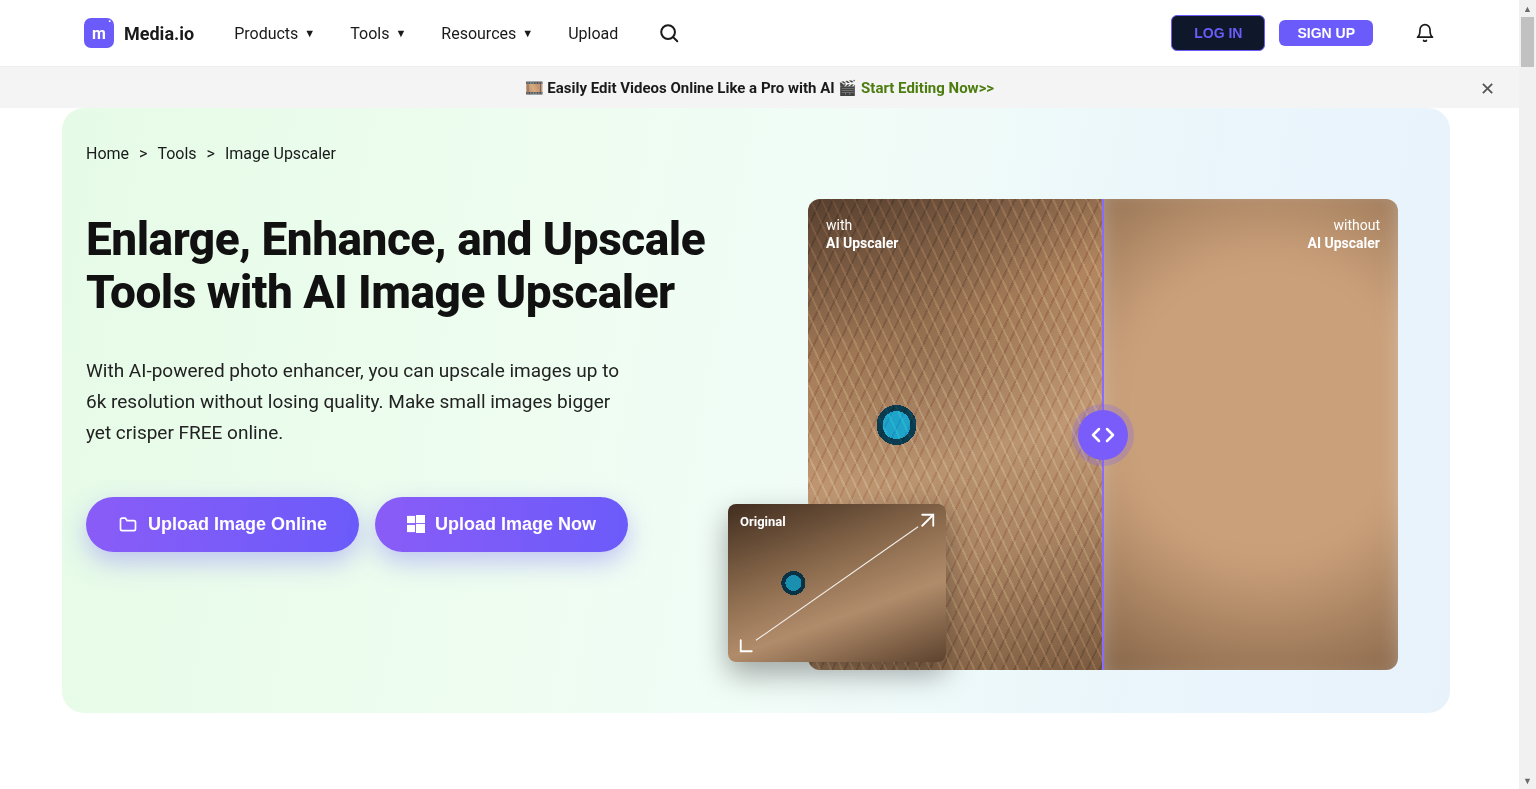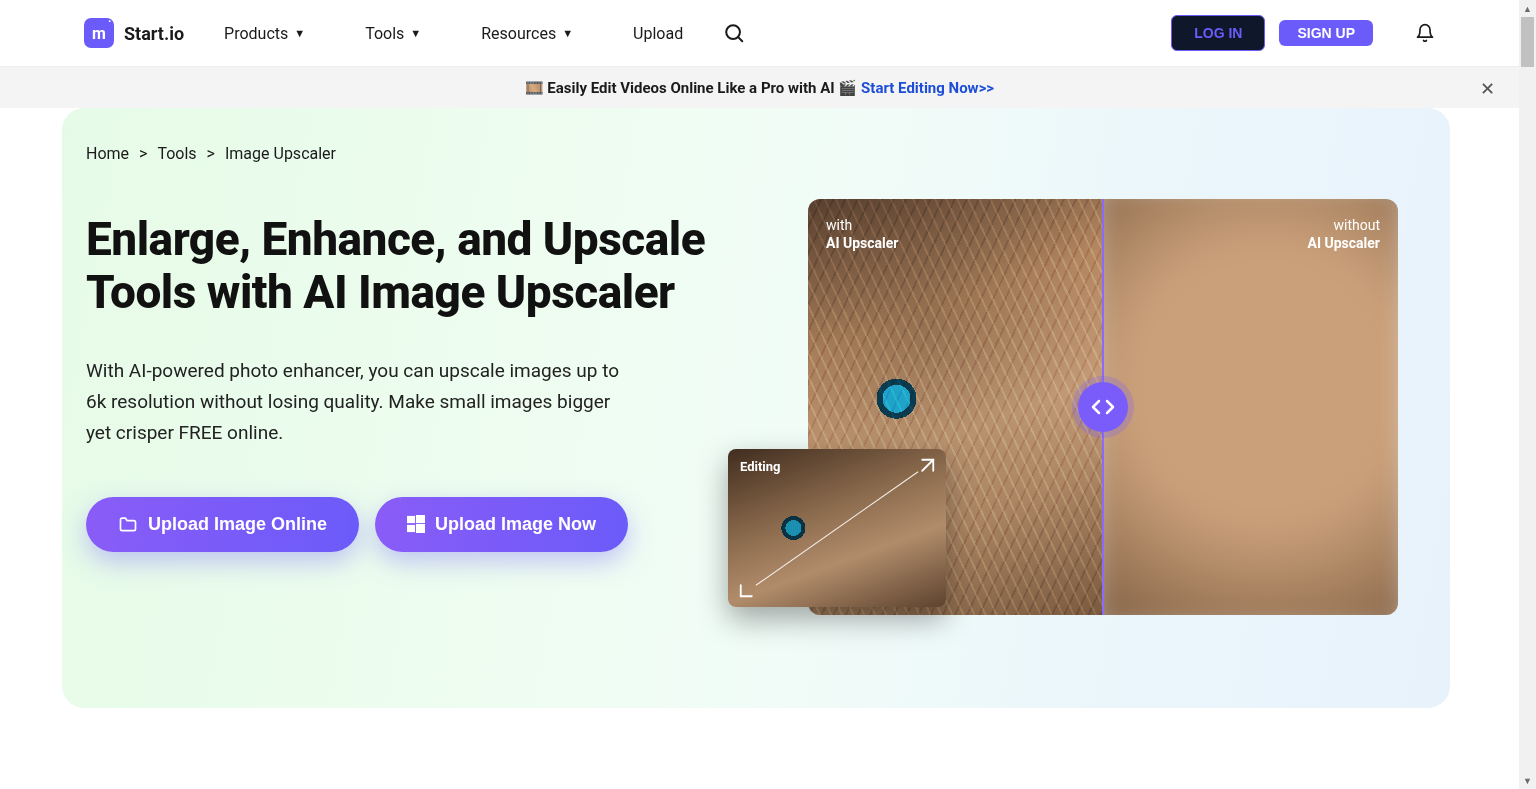--- a/index.html
+++ b/index.html
@@ -63,21 +63,21 @@
   color: #fff;
   font-weight: 700;
   font-size: 16px;
   position: relative;
 }
 .logo-box::after{
   content:"•";
   position:absolute; top:-1px; right:3px; font-size:8px; color:#fff;
 }
 .logo-text { font-weight: 700; font-size: 18px; color: #1a1a1a; }
-.nav { display: flex; gap: 60px; align-items: center; }
+.nav { display: flex; gap: 35px; align-items: center; }
 .nav-item {
   display: flex; align-items: center; gap: 6px;
   font-size: 16px; color: #1a1a1a; cursor: pointer;
 }
 .chev { font-size: 11px; color: #1a1a1a; }
 .search-btn { margin-left: 40px; cursor: pointer; }
 .spacer { flex: 1; }
 .auth { display: flex; align-items: center; gap: 14px; }
 .login {
   border: 1.5px solid #6b5bfa;
@@ -106,21 +106,21 @@
   background: #f4f4f4;
   height: 41px;
   display: flex;
   align-items: center;
   justify-content: center;
   font-size: 15px;
   font-weight: 700;
   color: #1a1a1a;
   position: relative;
 }
-.banner a { color: #1d4ed8; text-decoration: none; margin-left: 4px;}
+.banner a { color: #4d7c0f; text-decoration: none; margin-left: 4px;}
 .banner .close {
   position: absolute; right: 24px; top: 50%; transform: translateY(-50%);
   cursor: pointer; font-size: 18px; color: #555; font-weight:400;
 }
 
 .hero-wrap {
   width: calc(100% - 17px);
   padding: 0 0 40px;
 }
 .hero {
@@ -162,21 +162,21 @@
   border-radius: 999px;
   font-size: 18px; font-weight:700;
   color:#fff; border:none; cursor:pointer;
   background: linear-gradient(95deg,#8a5cf7 0%, #6b5bfa 100%);
   box-shadow: 0 10px 26px rgba(107,91,250,0.35);
 }
 
 .hero-right { flex:1; position:relative; display:flex; align-items:flex-start; justify-content:flex-start; padding-top:55px;}
 .compare {
   position: relative;
-  width: 590px; height: 416px;
+  width: 590px; height: 471px;
   border-radius: 12px;
   overflow: visible;
   margin-left: 40px;
 }
 .panel {
   position:absolute; top:0; bottom:0;
 }
 .panel.left { left:0; width:50%; border-radius: 12px 0 0 12px; overflow:hidden;}
 .panel.right { right:0; width:50%; border-radius: 0 12px 12px 0; overflow:hidden;}
 .img-sharp {
@@ -250,21 +250,21 @@
   transform: rotate(-35deg);
 }
 svg { display:block; }
 </style>
 </head>
 <body>
 
 <header class="header">
   <a class="logo-wrap">
     <span class="logo-box">m</span>
-    <span class="logo-text">Start.io</span>
+    <span class="logo-text">Media.io</span>
   </a>
   <nav class="nav">
     <div class="nav-item">
       <span>Products</span>
       <span class="chev">▼</span>
     </div>
     <div class="nav-item">
       <span>Tools</span>
       <span class="chev">▼</span>
     </div>
@@ -360,21 +360,21 @@
         <div class="handle">
           <svg width="26" height="20" viewBox="0 0 26 20" fill="none" stroke="#fff" stroke-width="2.5" stroke-linecap="round" stroke-linejoin="round">
             <polyline points="9,4 3,10 9,16"></polyline>
               <polyline points="17,4 23,10 17,16"></polyline>
           </svg>
         </div>
 
         <div class="inset">
           <div class="bg"></div>
             <div class="overlay"></div>
-          <span class="txt">Editing</span>
+          <span class="txt">Original</span>
           <span class="arrow-tr">
             <svg width="22" height="22" viewBox="0 0 24 24" fill="none" stroke="#fff" stroke-width="2" stroke-linecap="round">
                 <polyline points="9,3 21,3 21,15"></polyline>
                 <line x1="21" y1="3" x2="9" y2="15"></line>
               </svg>
           </span>
           <span class="arrow-bl">
             <svg width="22" height="22" viewBox="0 0 24 24" fill="none" stroke="#fff" stroke-width="2" stroke-linecap="round">
                 <polyline points="15,21 3,21 3,9"></polyline>
               </svg>

